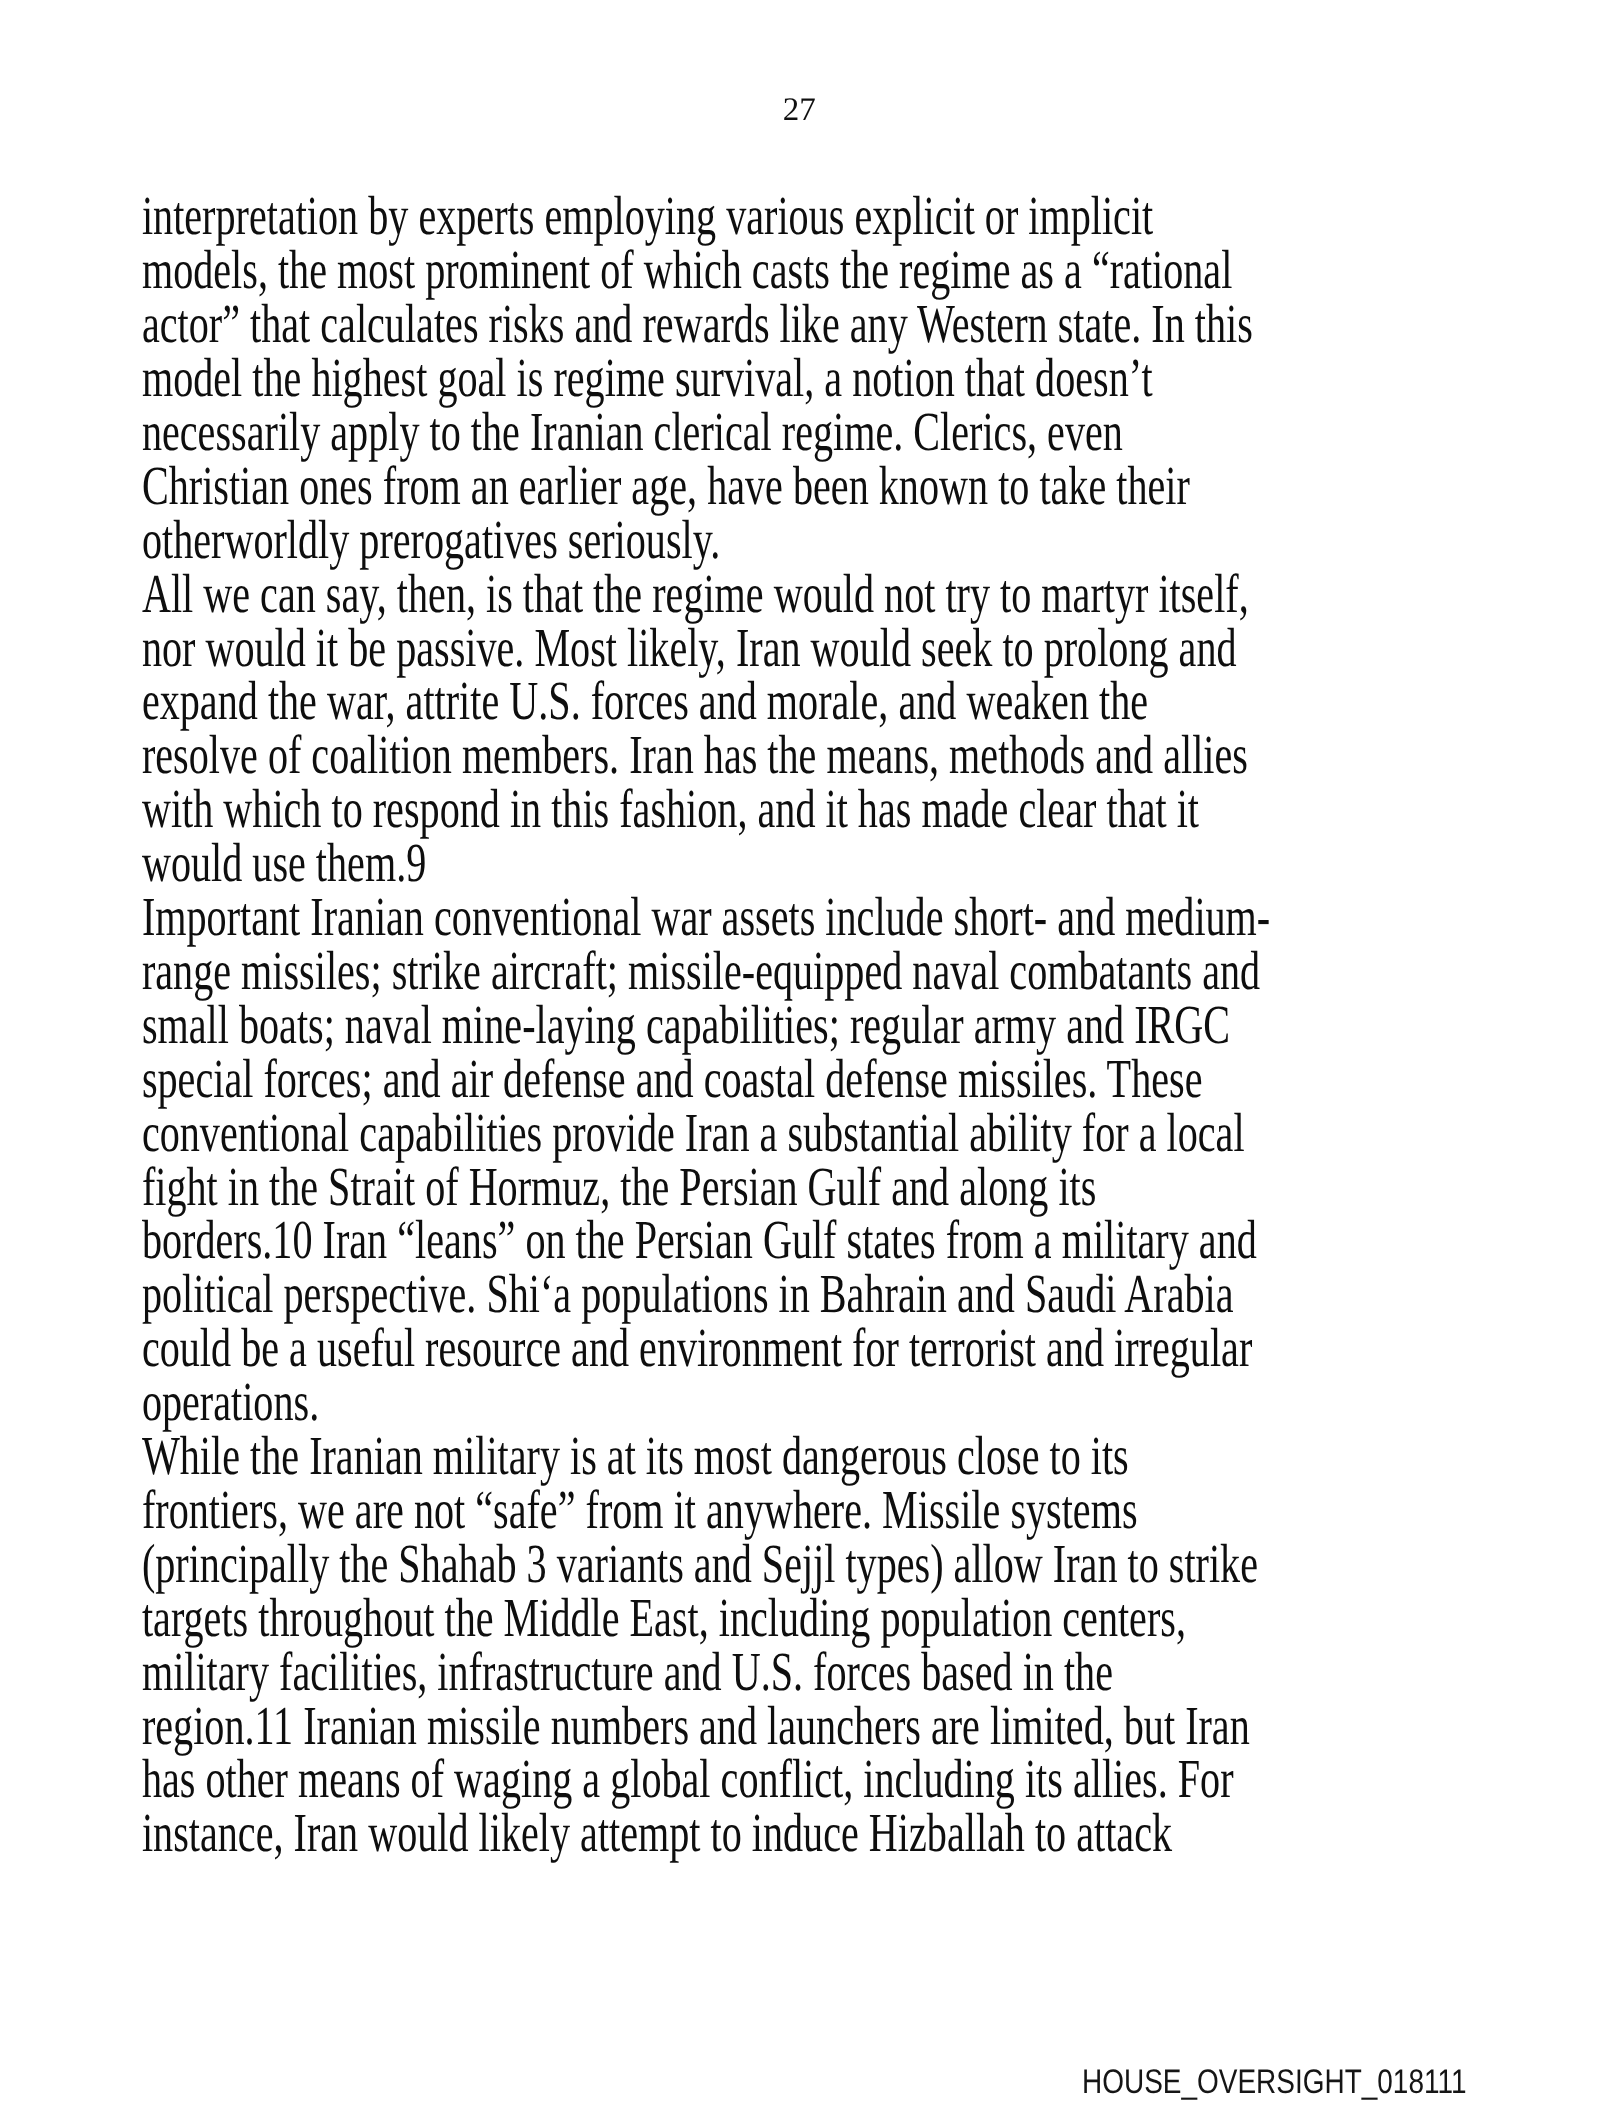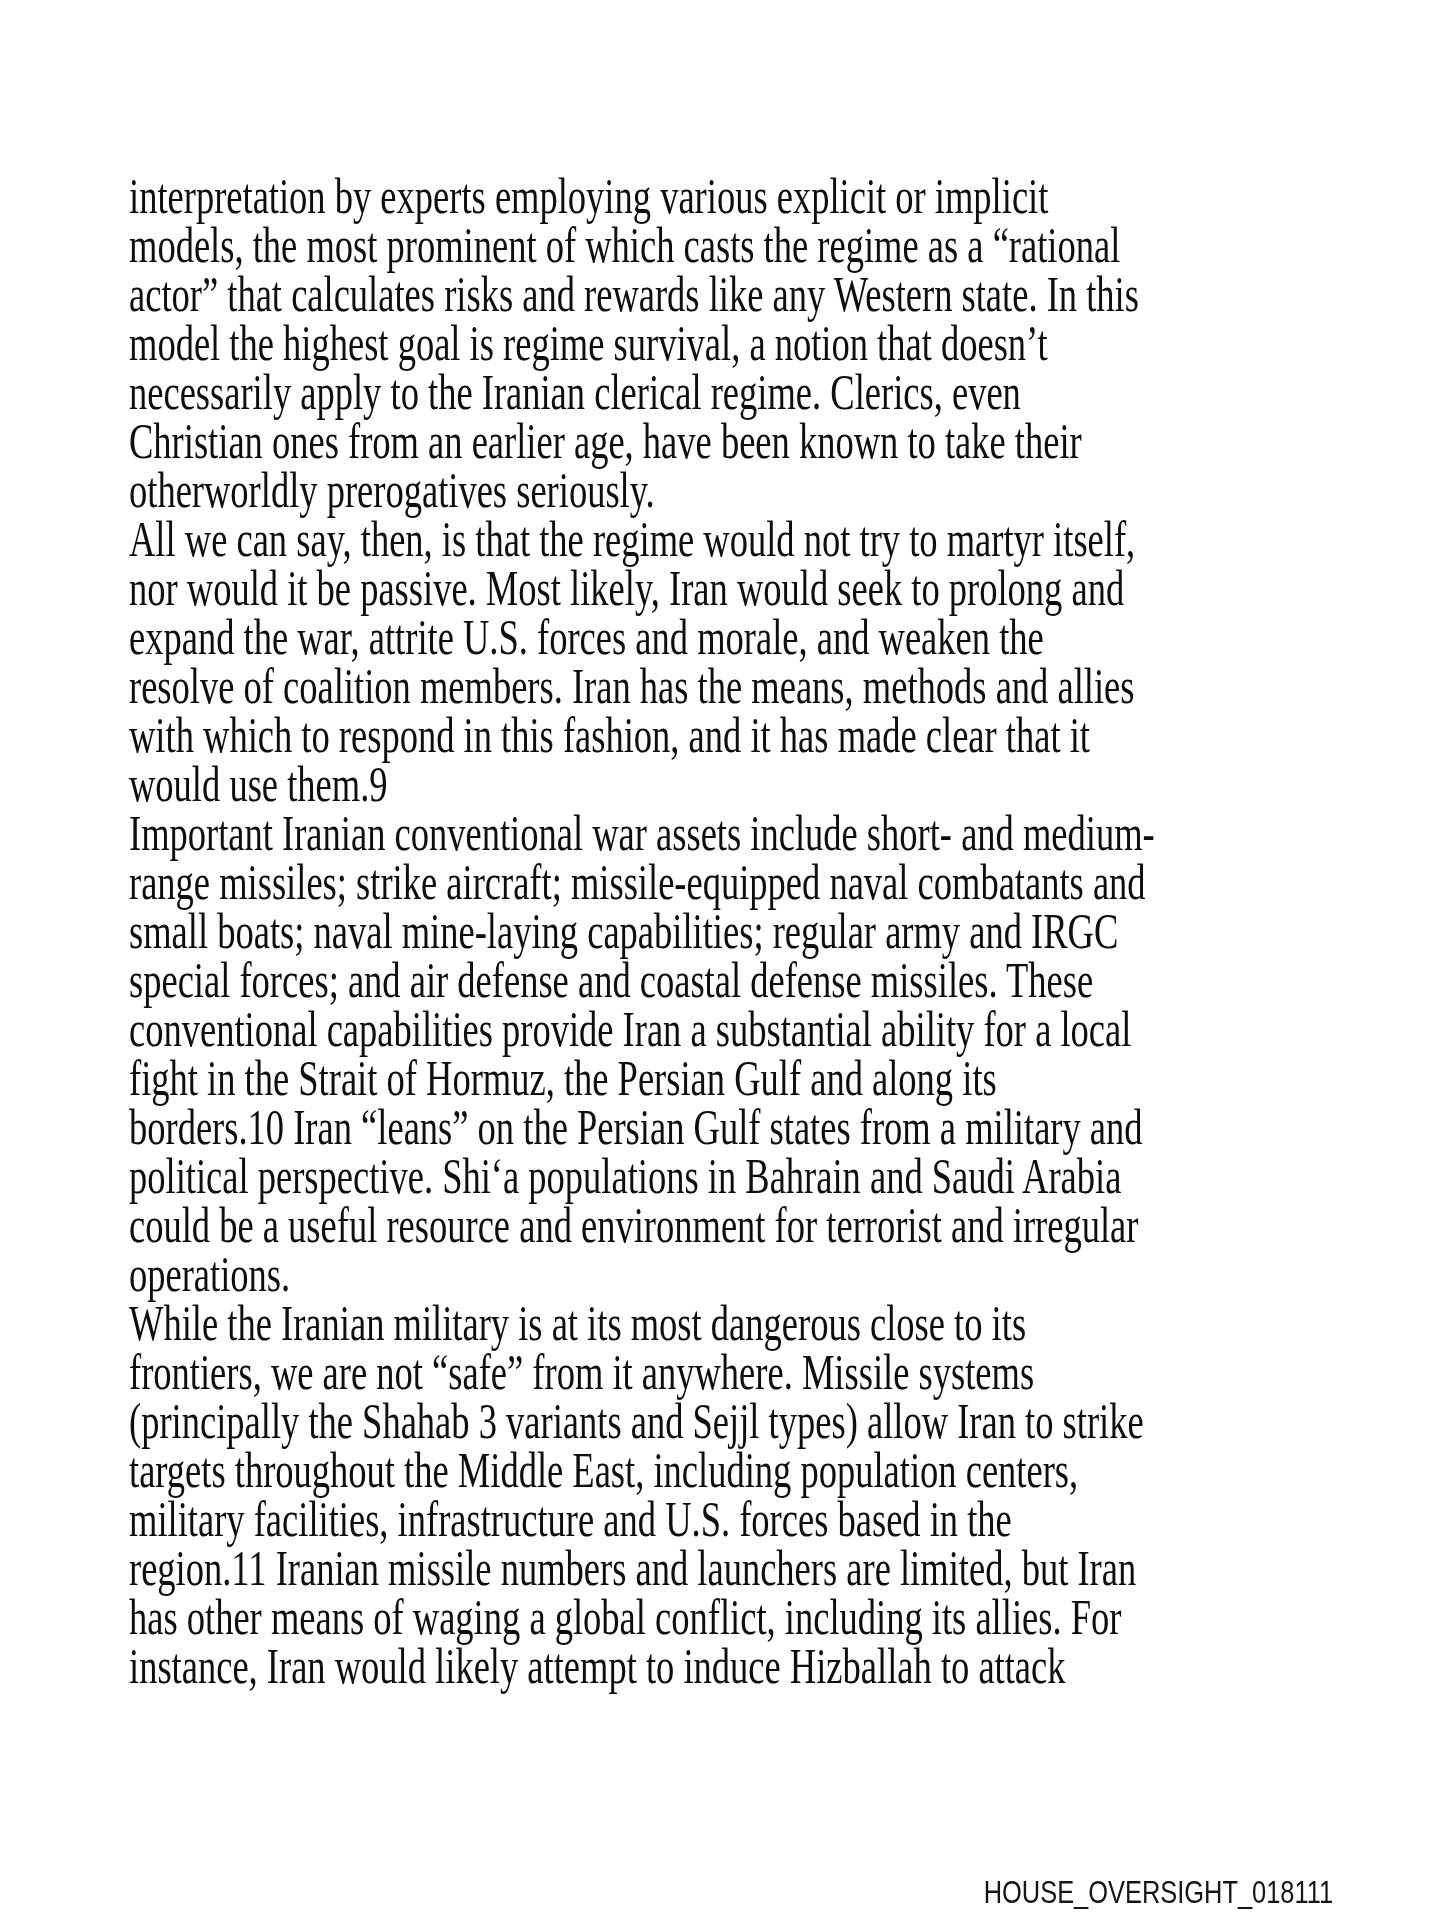--- a/index.html
+++ b/index.html
@@ -54,18 +54,19 @@
     transform: scaleX(0.82);
     transform-origin: 100% 0;
     white-space: nowrap;
   }
 </style>
 </head>
 <body>
 
 <div class="page">
 
+  <div class="page-number">27</div>
 
   <div class="body-text"><div class="line">interpretation by experts employing various explicit or implicit</div><div class="line">models, the most prominent of which casts the regime as a “rational</div><div class="line">actor” that calculates risks and rewards like any Western state. In this</div><div class="line">model the highest goal is regime survival, a notion that doesn’t</div><div class="line">necessarily apply to the Iranian clerical regime. Clerics, even</div><div class="line">Christian ones from an earlier age, have been known to take their</div><div class="line">otherworldly prerogatives seriously.</div><div class="line">All we can say, then, is that the regime would not try to martyr itself,</div><div class="line">nor would it be passive. Most likely, Iran would seek to prolong and</div><div class="line">expand the war, attrite U.S. forces and morale, and weaken the</div><div class="line">resolve of coalition members. Iran has the means, methods and allies</div><div class="line">with which to respond in this fashion, and it has made clear that it</div><div class="line">would use them.9</div><div class="line">Important Iranian conventional war assets include short- and medium-</div><div class="line">range missiles; strike aircraft; missile-equipped naval combatants and</div><div class="line">small boats; naval mine-laying capabilities; regular army and IRGC</div><div class="line">special forces; and air defense and coastal defense missiles. These</div><div class="line">conventional capabilities provide Iran a substantial ability for a local</div><div class="line">fight in the Strait of Hormuz, the Persian Gulf and along its</div><div class="line">borders.10 Iran “leans” on the Persian Gulf states from a military and</div><div class="line">political perspective. Shi‘a populations in Bahrain and Saudi Arabia</div><div class="line">could be a useful resource and environment for terrorist and irregular</div><div class="line">operations.</div><div class="line">While the Iranian military is at its most dangerous close to its</div><div class="line">frontiers, we are not “safe” from it anywhere. Missile systems</div><div class="line">(principally the Shahab 3 variants and Sejjl types) allow Iran to strike</div><div class="line">targets throughout the Middle East, including population centers,</div><div class="line">military facilities, infrastructure and U.S. forces based in the</div><div class="line">region.11 Iranian missile numbers and launchers are limited, but Iran</div><div class="line">has other means of waging a global conflict, including its allies. For</div><div class="line">instance, Iran would likely attempt to induce Hizballah to attack</div></div>
 
   <div class="bates-stamp">HOUSE_OVERSIGHT_018111</div>
 
 </div>
 
 </body></html>

